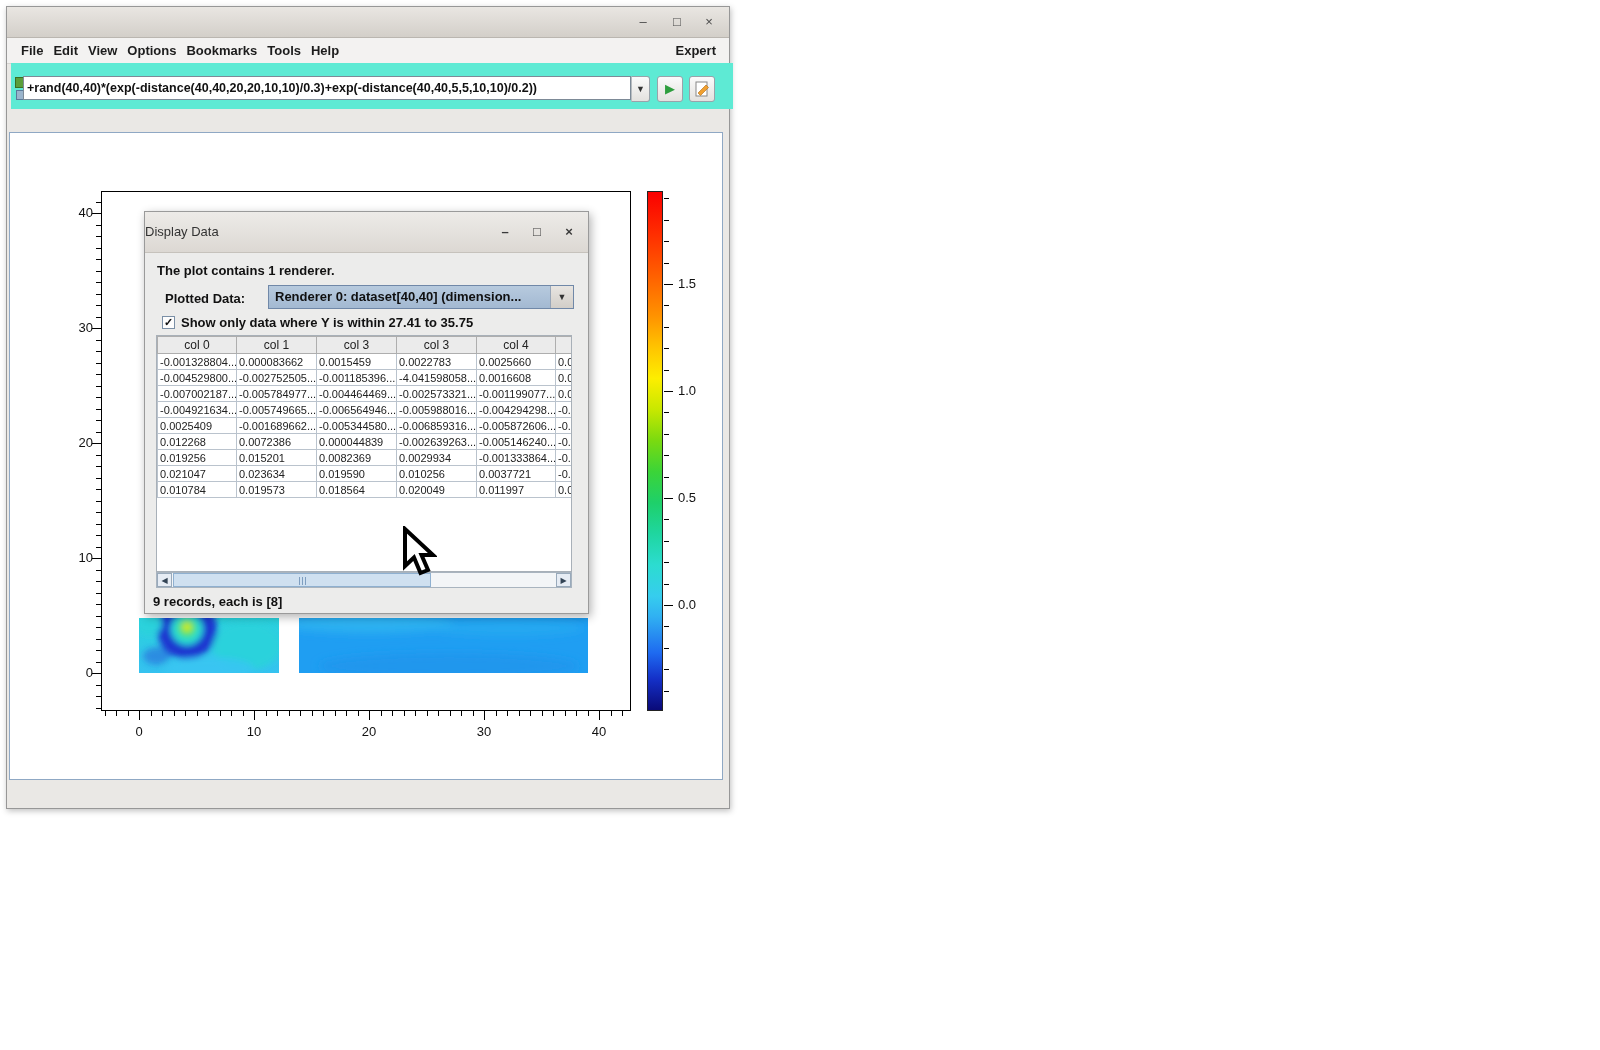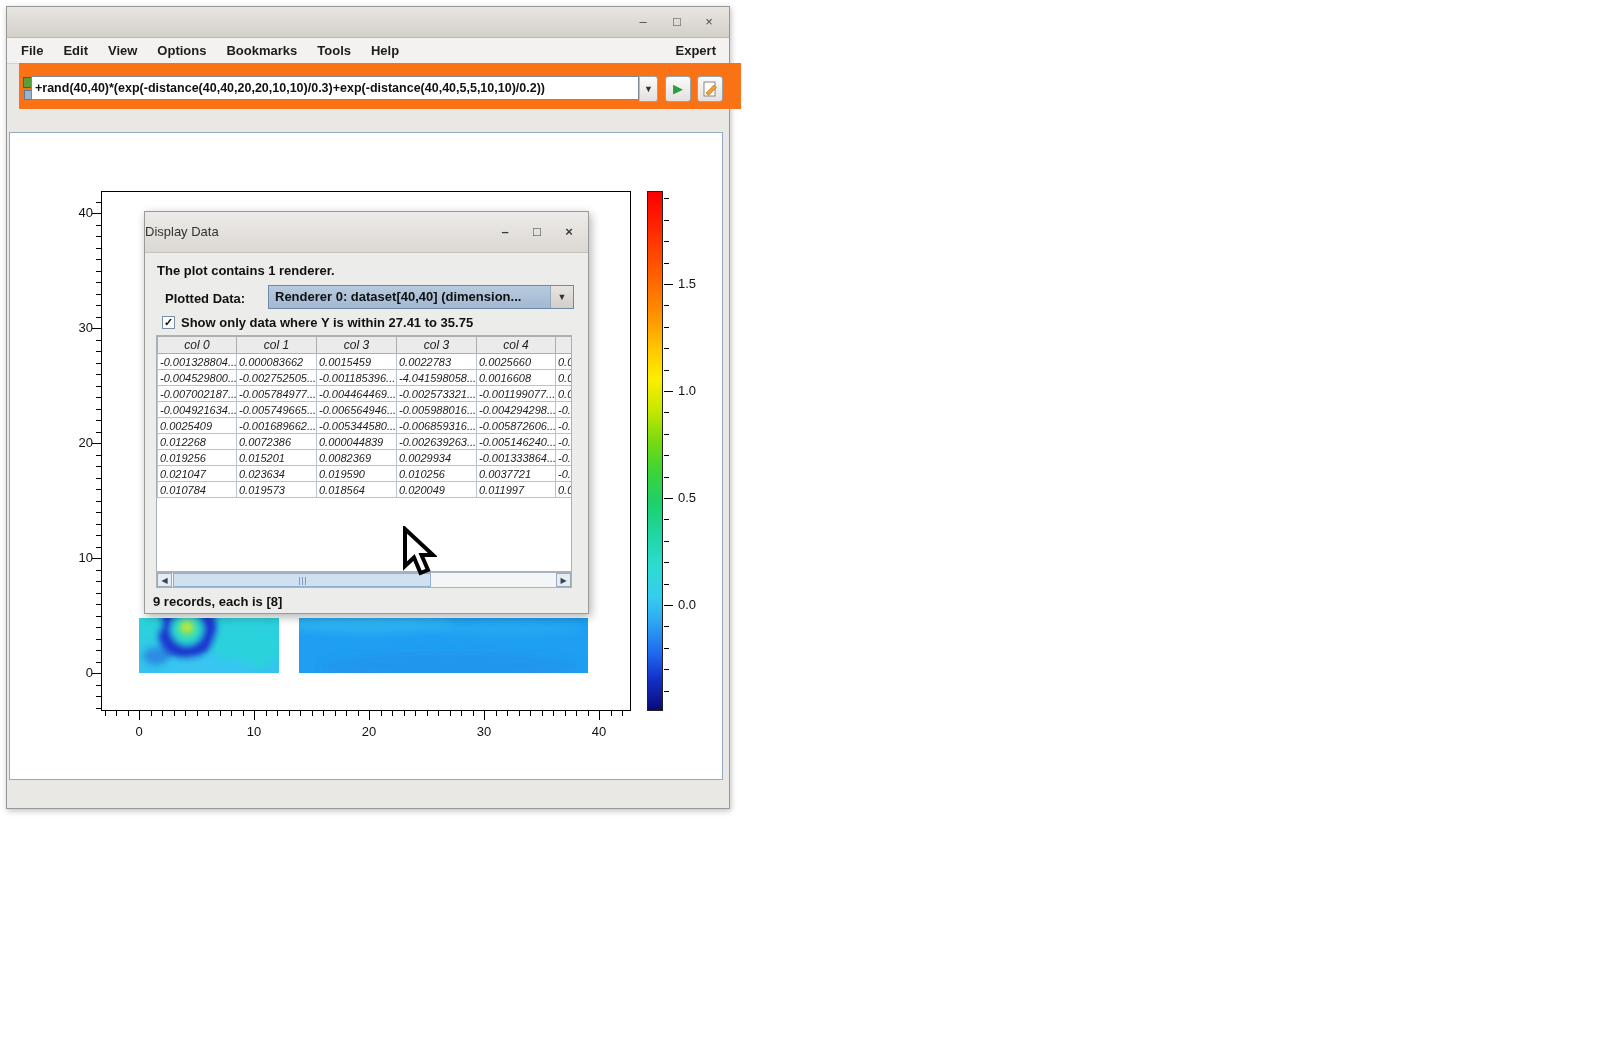--- a/index.html
+++ b/index.html
@@ -8,24 +8,24 @@
   
   #app-window{position:absolute;left:6px;top:6px;width:722px;height:801px;
               background:#eae8e5;border:1px solid #979797;box-shadow:1px 2px 6px rgba(0,0,0,.25);}
   #titlebar{position:absolute;left:0;top:0;width:100%;height:30px;
             background:linear-gradient(#e9e6e2,#d3cfc9);border-bottom:1px solid #bab6b0;}
   #titlebar .title{display:block;text-align:center;line-height:30px;font-size:13px;color:#3c3c3c;margin-top:21px;}
   .winbtn{position:absolute;top:0;width:24px;height:30px;line-height:30px;text-align:center;
           font-size:13px;color:#4a4a4a;cursor:default;}
   #menubar{position:absolute;left:0;top:31px;width:100%;height:25px;background:#f3f2f1;
            border-bottom:1px solid #d6d4d1;}
-  #menu-items{position:absolute;left:14px;top:0;height:25px;display:flex;gap:20px;align-items:center;}
+  #menu-items{position:absolute;left:14px;top:0;height:25px;display:flex;gap:10px;align-items:center;}
   .menu-item{font-size:13px;font-weight:bold;color:#1c1c1c;}
   #menu-right{position:absolute;right:13px;top:0;line-height:25px;font-size:13px;font-weight:bold;color:#1c1c1c;}
-  #toolbar{position:absolute;left:12px;top:56px;width:100%;height:46px;background:#f97316;}
+  #toolbar{position:absolute;left:4px;top:56px;width:100%;height:46px;background:#5eead4;}
   .mini-square{position:absolute;}
   #uri-field{position:absolute;left:12px;top:13px;width:608px;height:24px;border:1px solid #7d8a97;
              background:#fff;font-family:"Liberation Sans",sans-serif;font-size:12.5px;font-weight:bold;
              color:#111;padding:0 3px;box-sizing:border-box;}
   .tb-btn{position:absolute;top:13px;height:26px;box-sizing:border-box;border:1px solid #9aa2aa;
           background:linear-gradient(#fbfbfb,#e3e1de);text-align:center;border-radius:3px;}
   #uri-dropdown{left:620px;width:19px;border-radius:0 3px 3px 0;border-left:1px solid #b8bcc0;}
   #uri-dropdown span{font-size:9px;line-height:24px;color:#333;}
   #go-button{left:646px;width:26px;}
   #go-button span{font-size:13px;line-height:24px;color:#2e9e3e;}
@@ -62,21 +62,21 @@
                  background:linear-gradient(#b7cade,#a3b9d2);border:1px solid #7088a8;}
   #plotted-combo .val{position:absolute;left:6px;top:0;right:24px;line-height:22px;font-size:13px;
                       font-weight:bold;color:#101010;white-space:nowrap;overflow:hidden;}
   #plotted-combo .arrow{position:absolute;right:0;top:0;width:22px;height:100%;
                         background:linear-gradient(#e8e5e1,#d2cec8);border-left:1px solid #98a6b8;
                         text-align:center;font-size:9px;line-height:22px;color:#333;}
   #filter-checkbox{position:absolute;left:17px;top:104px;width:13px;height:13px;background:#fdfdfd;
                    border:1px solid #7a8fa6;box-sizing:border-box;text-align:center;
                    font-size:11px;line-height:11px;font-weight:bold;color:#111;}
   #data-table-wrap{position:absolute;left:11px;top:123px;width:416px;height:237px;background:#fff;
-                   border:1px solid #a8b0b8;box-sizing:border-box;overflow:hidden;font-style:italic;}
+                   border:1px solid #a8b0b8;box-sizing:border-box;overflow:hidden;}
   #dtable{border-collapse:collapse;table-layout:fixed;width:416px;}
   #dtable th{background:#ebebeb;border:1px solid #aeaeae;font-size:12px;font-weight:normal;color:#222;
              height:16px;padding:0;text-align:center;}
   #dtable td{border:1px solid #bac3cd;font-size:11px;color:#222;height:15px;padding:0 0 0 2px;
              white-space:nowrap;overflow:hidden;background:#fff;}
   #hscroll{position:absolute;left:11px;top:360px;width:416px;height:16px;background:#f3f5f7;
            border:1px solid #a9b4bf;box-sizing:border-box;}
   .scroll-arrow{position:absolute;top:0;width:15px;height:14px;background:#e6ecf4;border:1px solid #9ab;
                 box-sizing:border-box;text-align:center;font-size:8px;line-height:13px;color:#345;}
   #hscroll-thumb{position:absolute;left:16px;top:0;width:258px;height:14px;background:#cfe0f0;

